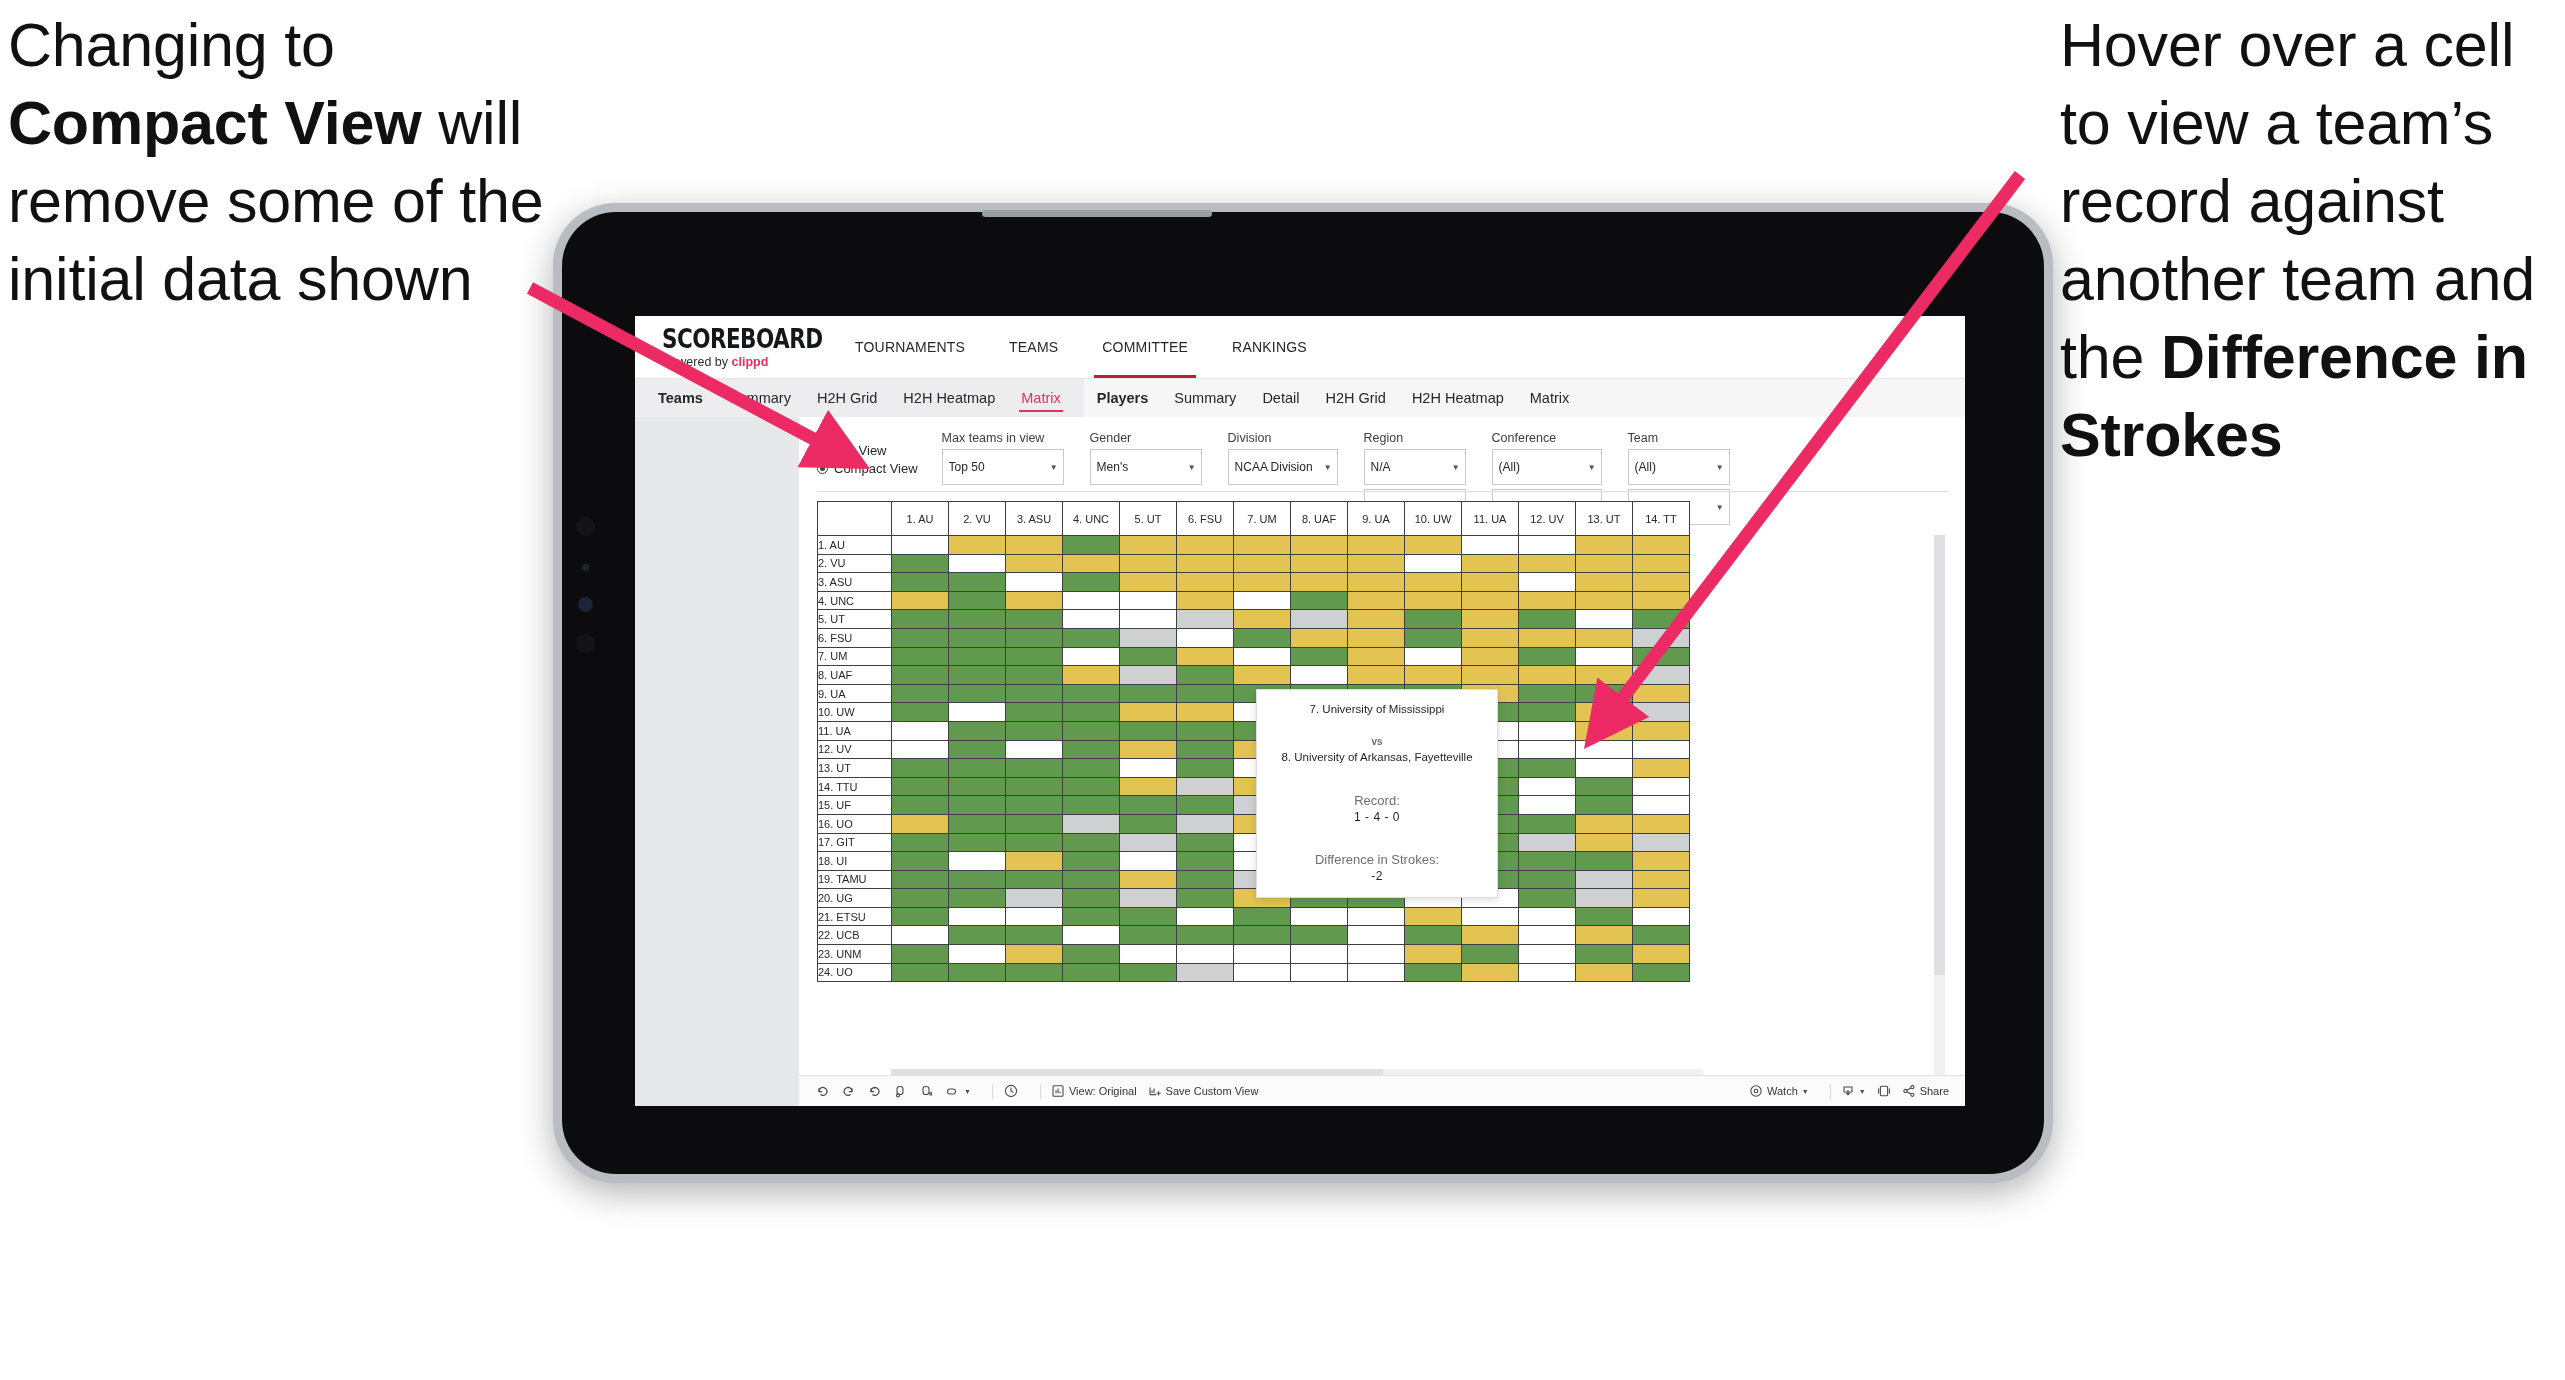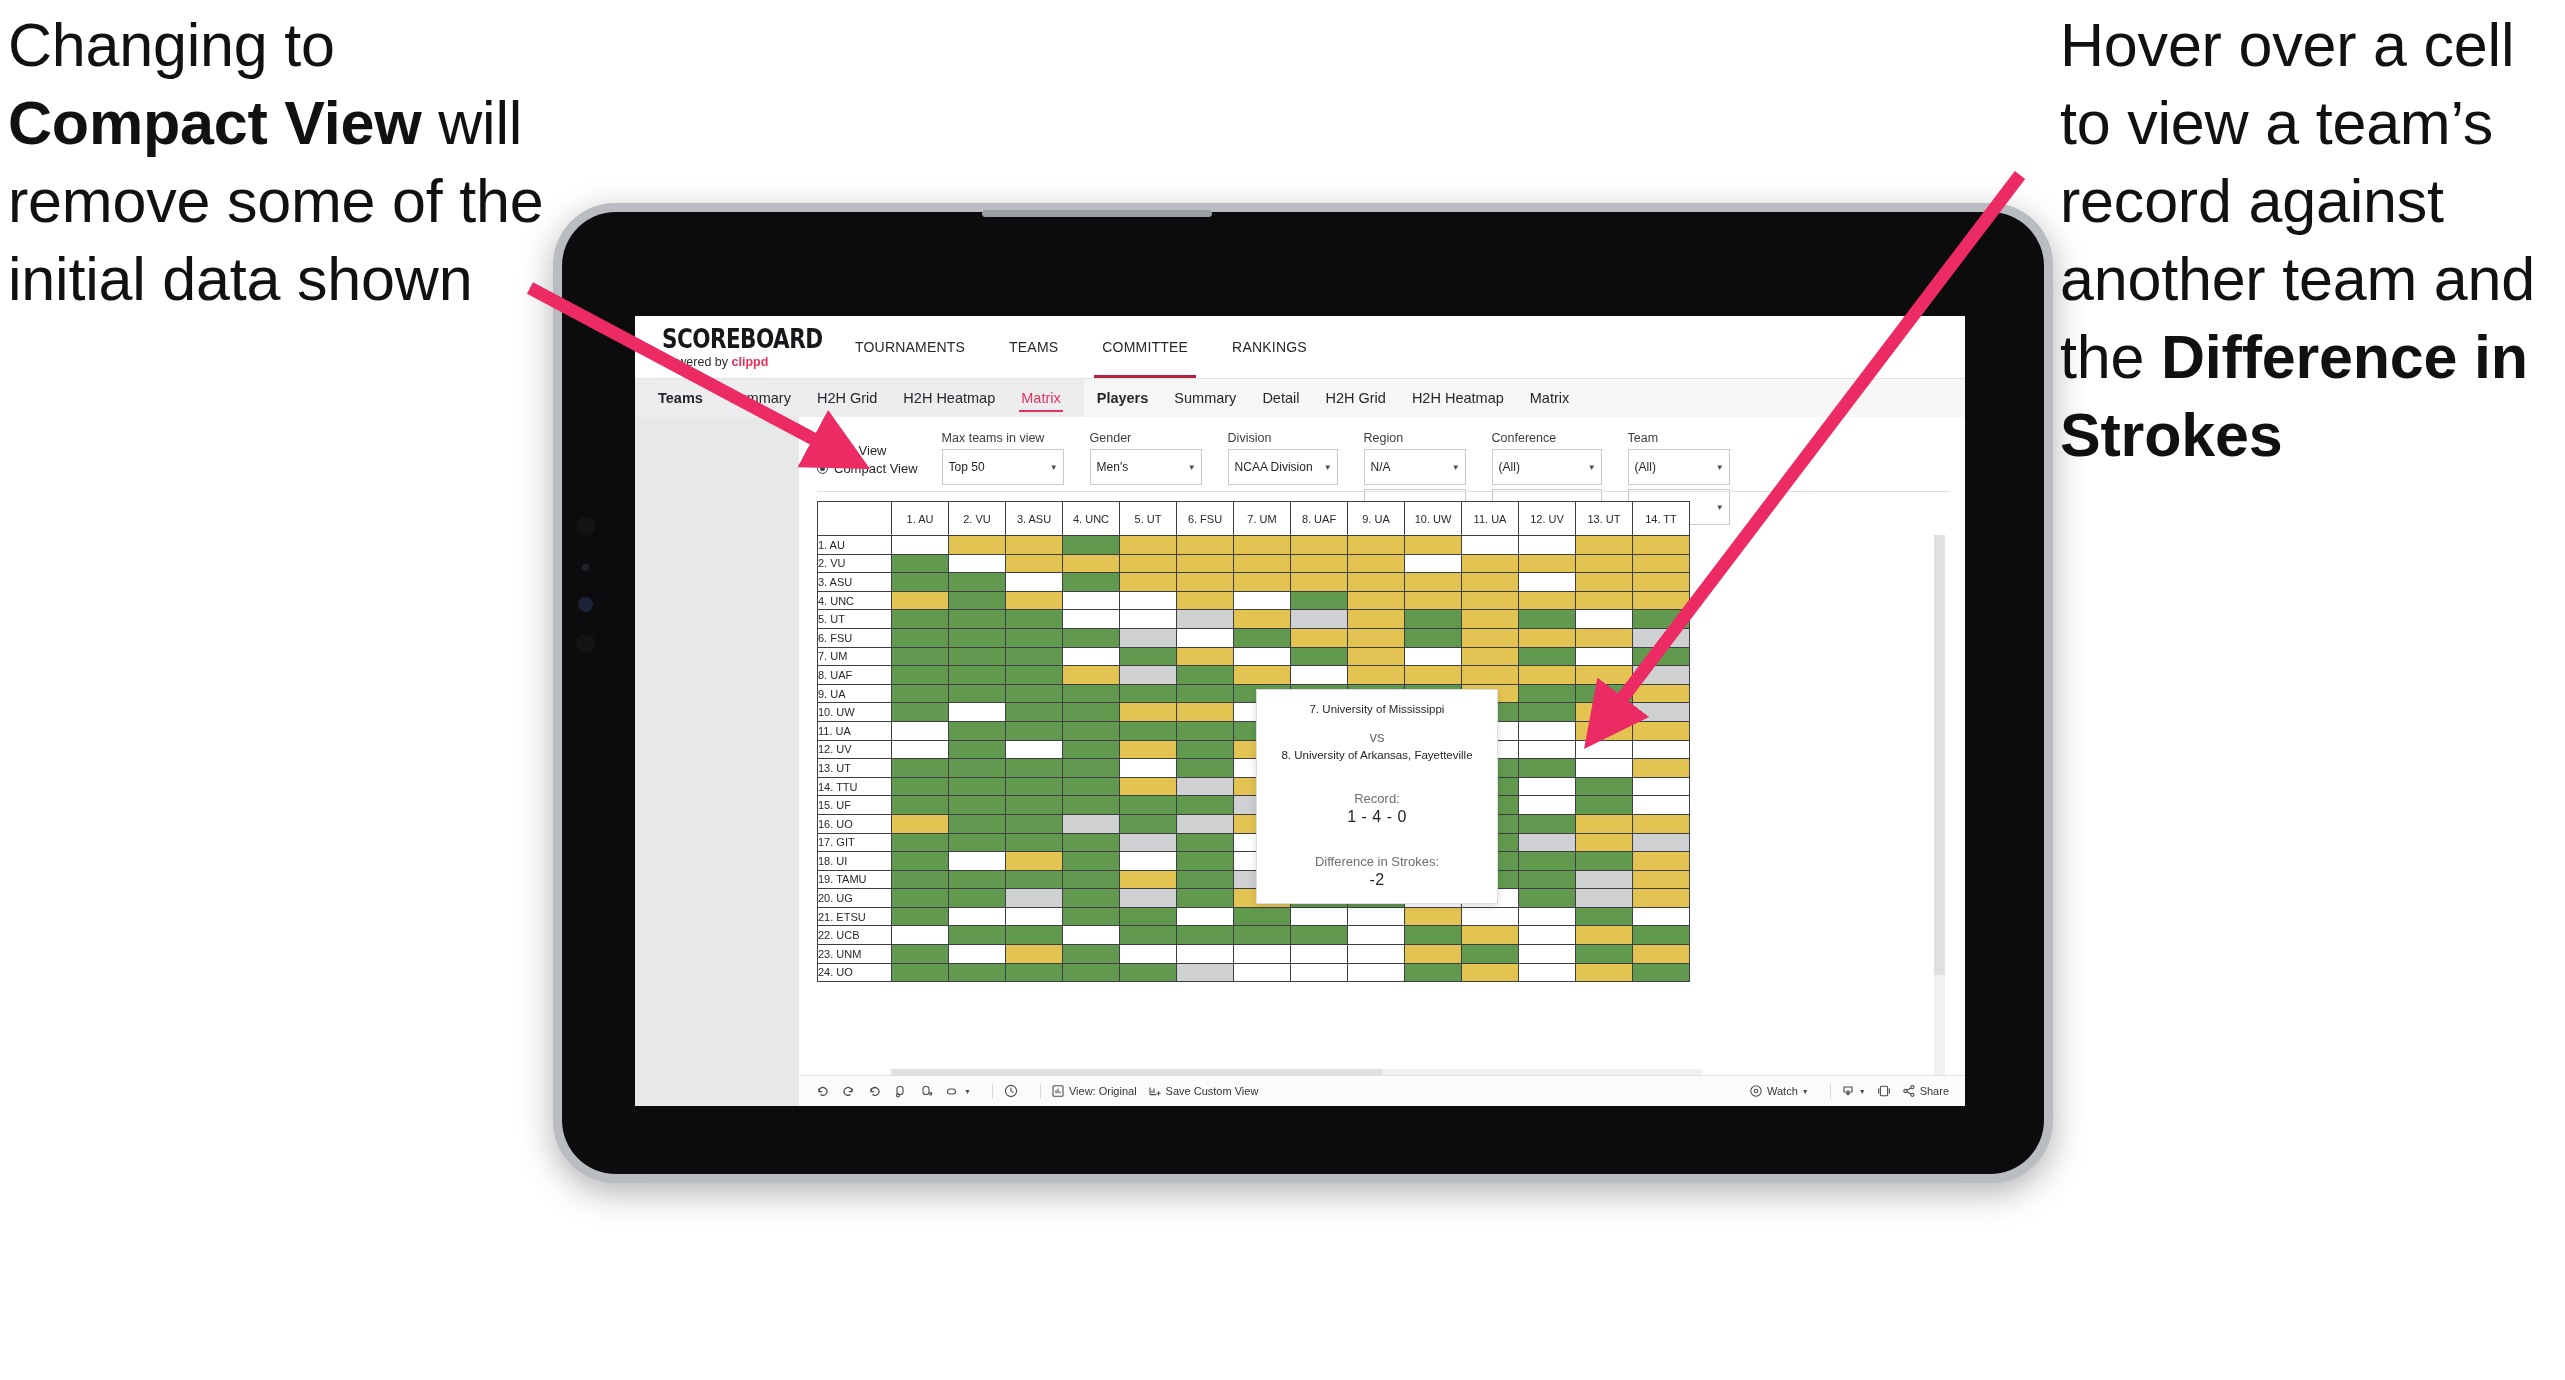--- a/index.html
+++ b/index.html
@@ -102,23 +102,23 @@
   
   #hscroll{position:absolute;left:92px;bottom:26px;width:812px;height:11px;background:#f1f1f2;}
   #hscroll-thumb{position:absolute;left:0;top:0;width:492px;height:11px;background:#dfe0e1;}
   #vscroll{position:absolute;right:20px;top:118px;width:11px;height:540px;background:#f1f1f2;}
   #vscroll-thumb{position:absolute;left:0;top:0;width:11px;height:440px;background:#dfe0e1;}
 
   
   #tooltip{position:absolute;left:457px;top:272px;width:192px;background:#fff;border:1px solid #dcdcde;
      box-shadow:0 2px 8px rgba(0,0,0,.14);padding:12px 24px 14px;text-align:center;}
   .tt-team{font-size:11.5px;color:#1d1f22;line-height:1.35;}
-  .tt-vs{font-size:15px;color:#6c6e72;margin:10px 0 3px;}
+  .tt-vs{font-size:10px;color:#6c6e72;margin:18px 0 3px;font-weight:bold;}
   .tt-label{font-size:13px;color:#6c6e72;margin-top:28px;}
-  .tt-val{font-size:16px;color:#1d1f22;margin-top:2px;letter-spacing:.5px;}
+  .tt-val{font-size:12px;color:#1d1f22;margin-top:2px;letter-spacing:.5px;}
 
   
   #toolbar{position:absolute;left:0;right:0;bottom:0;height:30px;background:#fbfbfb;border-top:1px solid #e0e1e3;
      display:flex;align-items:center;padding-left:16px;font-size:11px;color:#3b3d41;}
   .tb{display:flex;align-items:center;margin-right:11px;color:#4a4c50;}
   .tb svg{display:block;}
   .tb-lbl{margin-left:4px;font-size:11px;color:#33353a;}
   .tb-sep{width:1px;height:15px;background:#d8d9db;margin:0 10px;}
   .tb-caret{font-size:7px;margin-left:4px;color:#4a4c50;}
   .tb-spacer{flex:1;}

